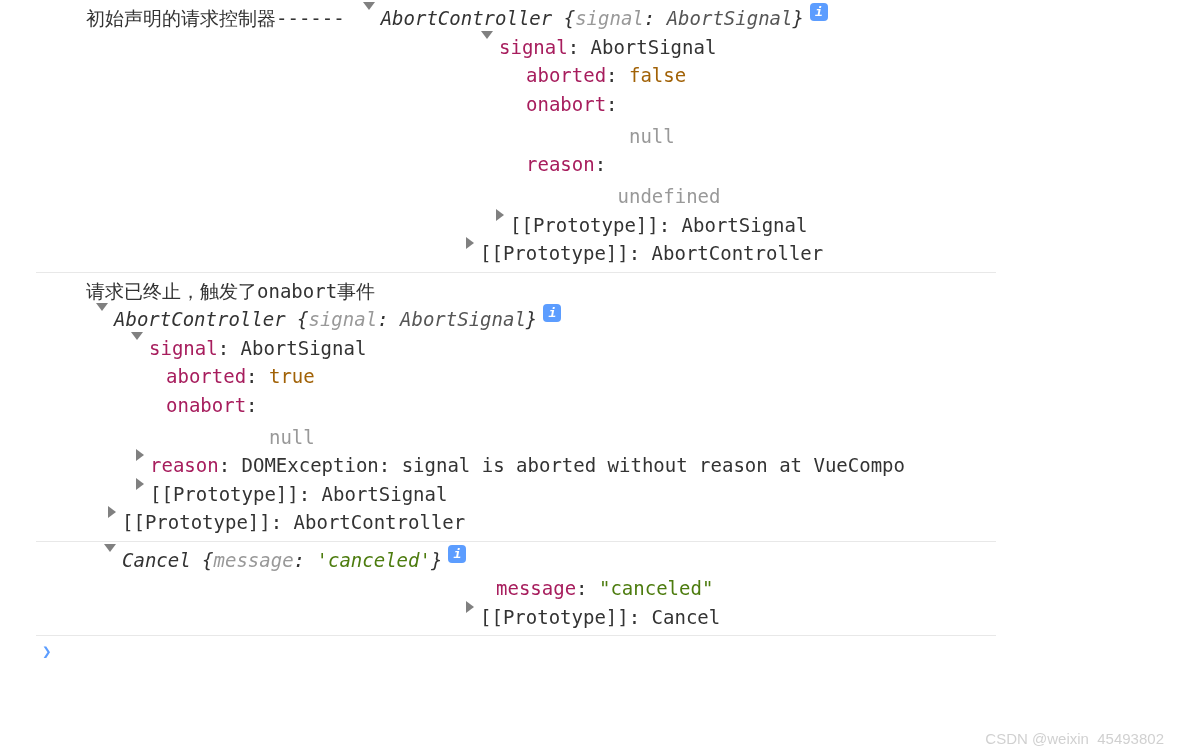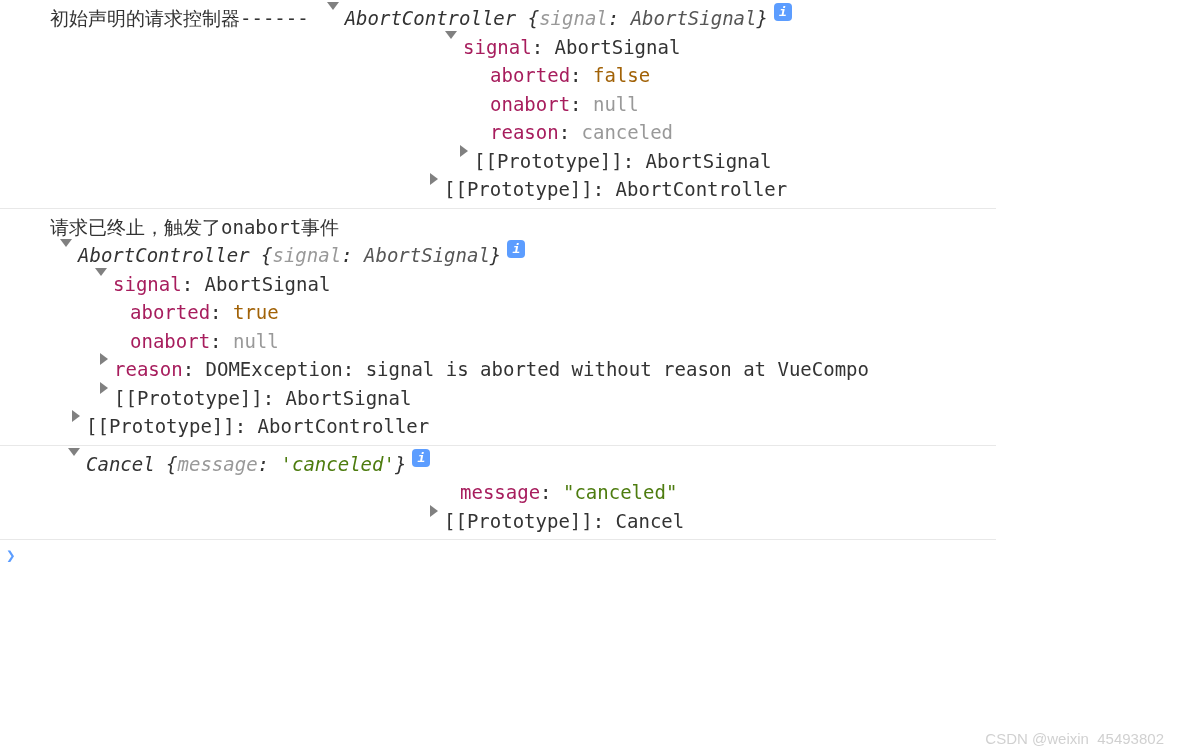--- a/index.html
+++ b/index.html
@@ -10,20 +10,21 @@
     body {
       font-family: Menlo, Monaco, Consolas, monospace;
       font-size: 19px;
       background: #ffffff;
       color: #333;
       line-height: 1.5;
       overflow-x: hidden;
     }
     .console {
       width: 996px;
+      padding-left: 36px;
     }
     .log-entry {
       border-bottom: 1px solid #e8e8e8;
       padding: 4px 0;
     }
     .row {
       display: flex;
       align-items: flex-start;
       white-space: nowrap;
     }
@@ -56,21 +57,21 @@
       border-bottom: 6px solid transparent;
       border-left: 8px solid #808080;
     }
     .text-dark { color: #333; }
     .text-italic { font-style: italic; }
     .obj-name { font-style: italic; color: #333; }
     .key { color: #a71d5d; }
     .key-dim { color: #999; font-style: italic; }
     .val-black { color: #333; }
     .val-blue { color: #a16207; }
-    .val-gray { color: #999; }
+    .val-gray { color: #999; margin-top: 32px; }
     .val-red { color: #4d7c0f; }
     .val-dim { color: #565656; }
     .brace { color: #333; font-style: italic; }
     .info-badge {
       display: inline-flex;
       align-items: center;
       justify-content: center;
       width: 18px;
       height: 18px;
       background: #5c9dff;
@@ -127,21 +128,21 @@
       <span class="val-blue">false</span>
     </div>
     <div class="row indent-obj2">
       <span class="key">onabort</span>
       <span>:&nbsp;</span>
       <span class="val-gray">null</span>
     </div>
     <div class="row indent-obj2">
       <span class="key">reason</span>
       <span>:&nbsp;</span>
-      <span class="val-gray">canceled</span>
+      <span class="val-gray">undefined</span>
     </div>
     <div class="row indent-obj3">
       <span class="triangle triangle-right"></span>
       <span class="val-black">[[Prototype]]</span>
       <span>:&nbsp;</span>
       <span class="val-black">AbortSignal</span>
     </div>
     <div class="row indent-obj4">
       <span class="triangle triangle-right"></span>
       <span class="val-black">[[Prototype]]</span>

